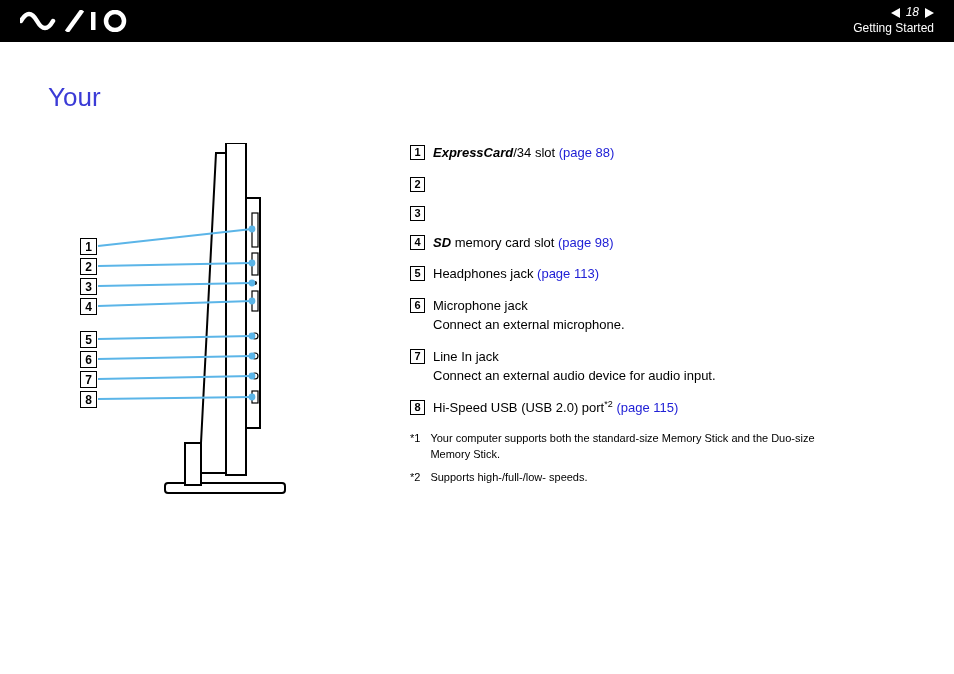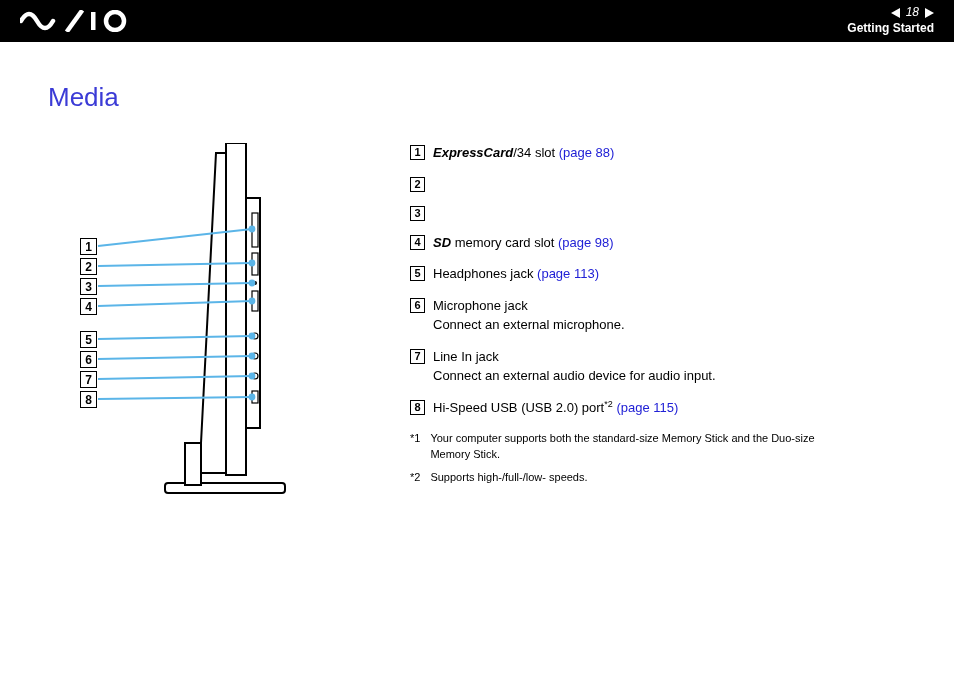--- a/index.html
+++ b/index.html
@@ -127,25 +127,25 @@
 
       <circle cx="190" cy="22" r="18" stroke="#fff" stroke-width="9" fill="none"></circle>
     </svg>
   </div>
   <div class="header-right">
     <div class="nav-line">
       <span class="arrow arrow-left"></span>
       <span>18</span>
       <span class="arrow arrow-right"></span>
     </div>
-    <div style="font-weight:bold;">Getting Started</div>
+    <div style="font-weight:normal;">Getting Started</div>
   </div>
 </div>
 
-<h1 class="section-title">Media</h1>
+<h1 class="section-title">Your</h1>
 
 <div class="content">
   <div class="diagram">
     <div class="diagram-wrap">
 
       <svg class="device" width="130" height="360" viewBox="0 0 130 360">
 
         <rect x="5" y="340" width="120" height="10" rx="3" fill="#fff" stroke="#000" stroke-width="2"></rect>
         <rect x="25" y="300" width="16" height="42" fill="#fff" stroke="#000" stroke-width="2"></rect>
         <path d="M 41 300 L 56 10 L 66 10 L 66 330 L 41 330 Z" fill="#fff" stroke="#000" stroke-width="2"></path>

